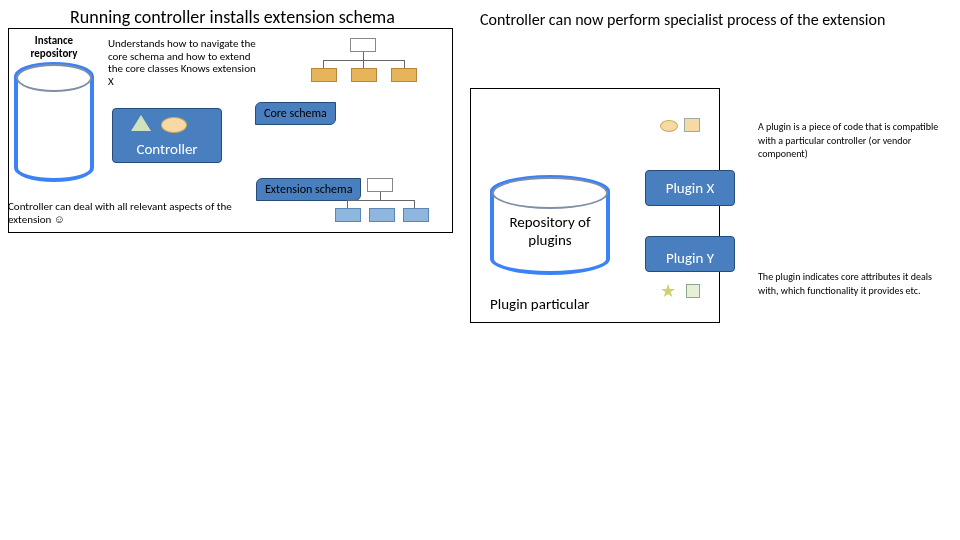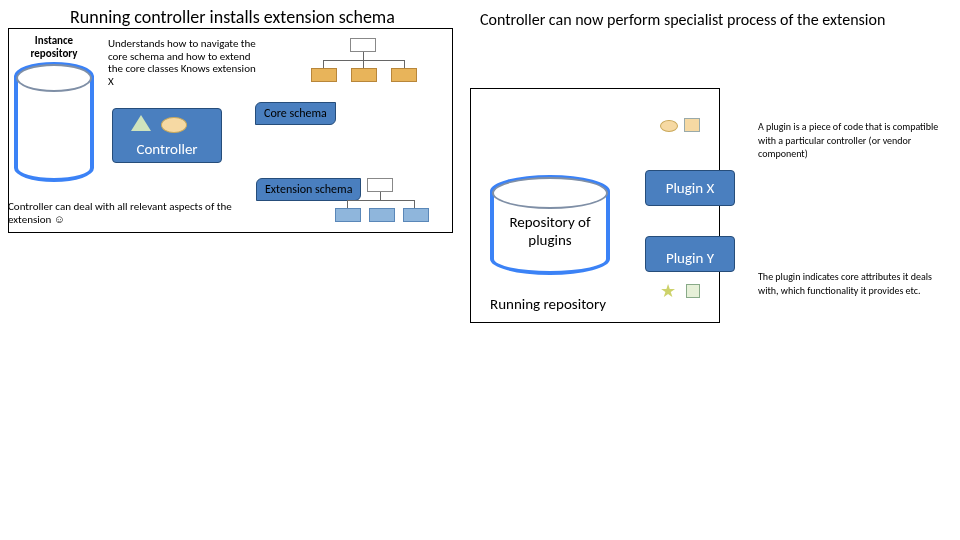--- a/index.html
+++ b/index.html
@@ -168,21 +168,21 @@
 <div class="abs small" style="left:8px; top:200px; width:230px;">Controller can deal with all relevant aspects of the extension ☺</div>
 
 <div class="abs big-title" style="left:480px; top:10px; width:460px; line-height:1.2;">Controller can now perform specialist process of the extension</div>
 
 <div class="abs box-outline" style="left:470px; top:88px; width:250px; height:235px;"></div>
 
 <div class="cylinder big-c" style="left:490px; top:175px;">
   <div class="cyl-label medium" style="top:34px;">Repository of plugins</div>
 </div>
 
-<div class="abs medium" style="left:490px; top:295px;">Running repository</div>
+<div class="abs medium" style="left:490px; top:295px;">Plugin particular</div>
 
 <div class="treebox" style="left:660px; top:118px; width:60px; height:20px;">
   <div class="inner-shape oval" style="left:0; top:2px; width:18px; height:12px; position:absolute; background:#f6d9a3;"></div>
   <div class="inner-shape" style="left:24px; top:0; width:16px; height:14px; background:#f6d9a3; position:absolute;"></div>
 </div>
 
 <div class="blueblock" style="left:645px; top:170px; width:90px; height:36px; align-items:center;">
   <span class="label">Plugin X</span>
 </div>
 

